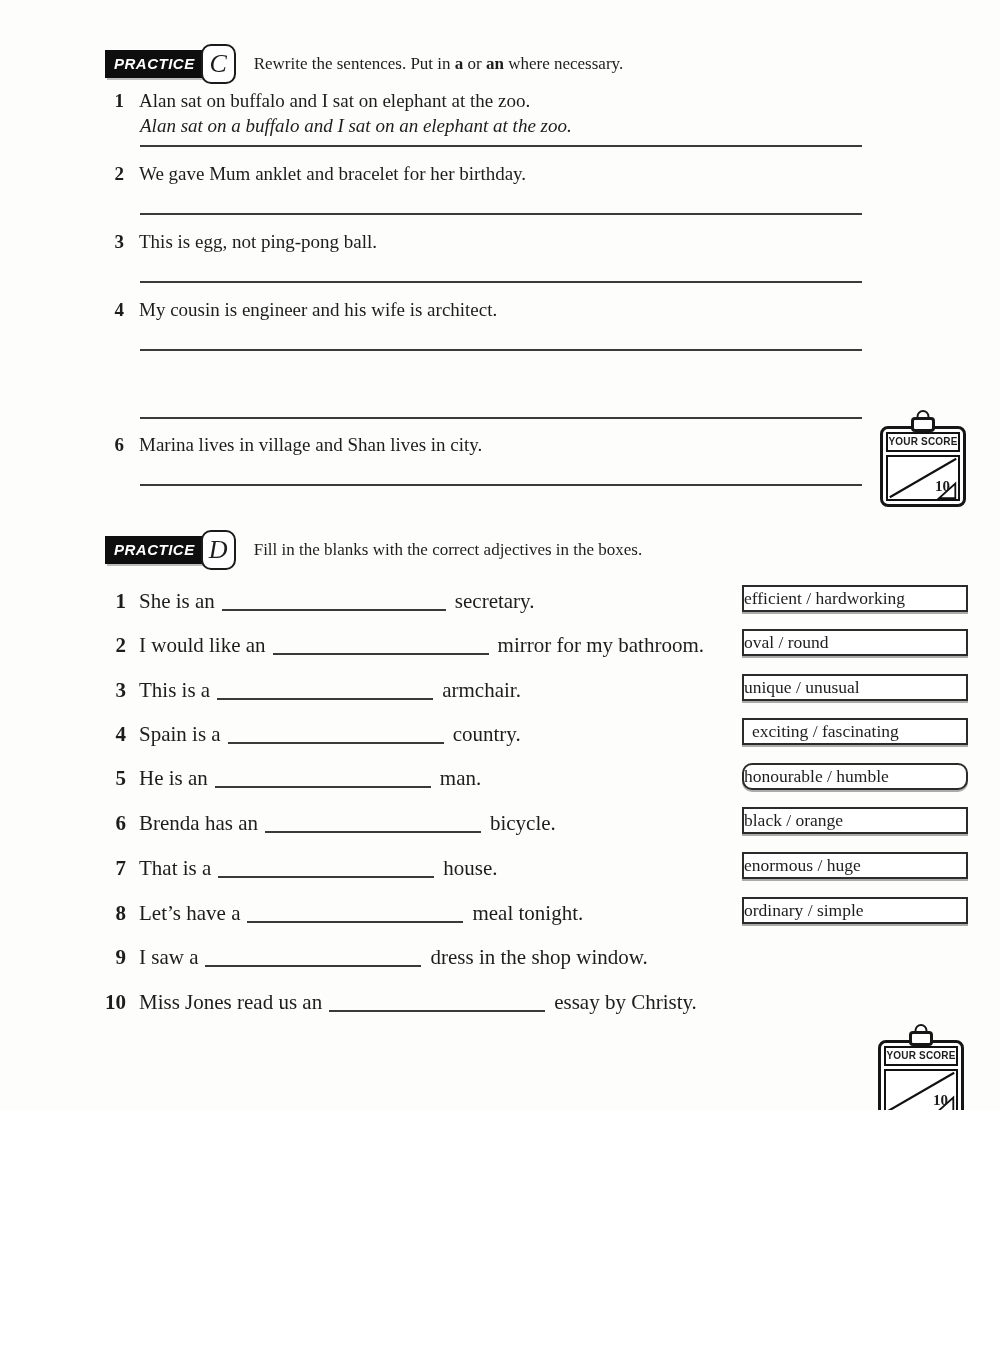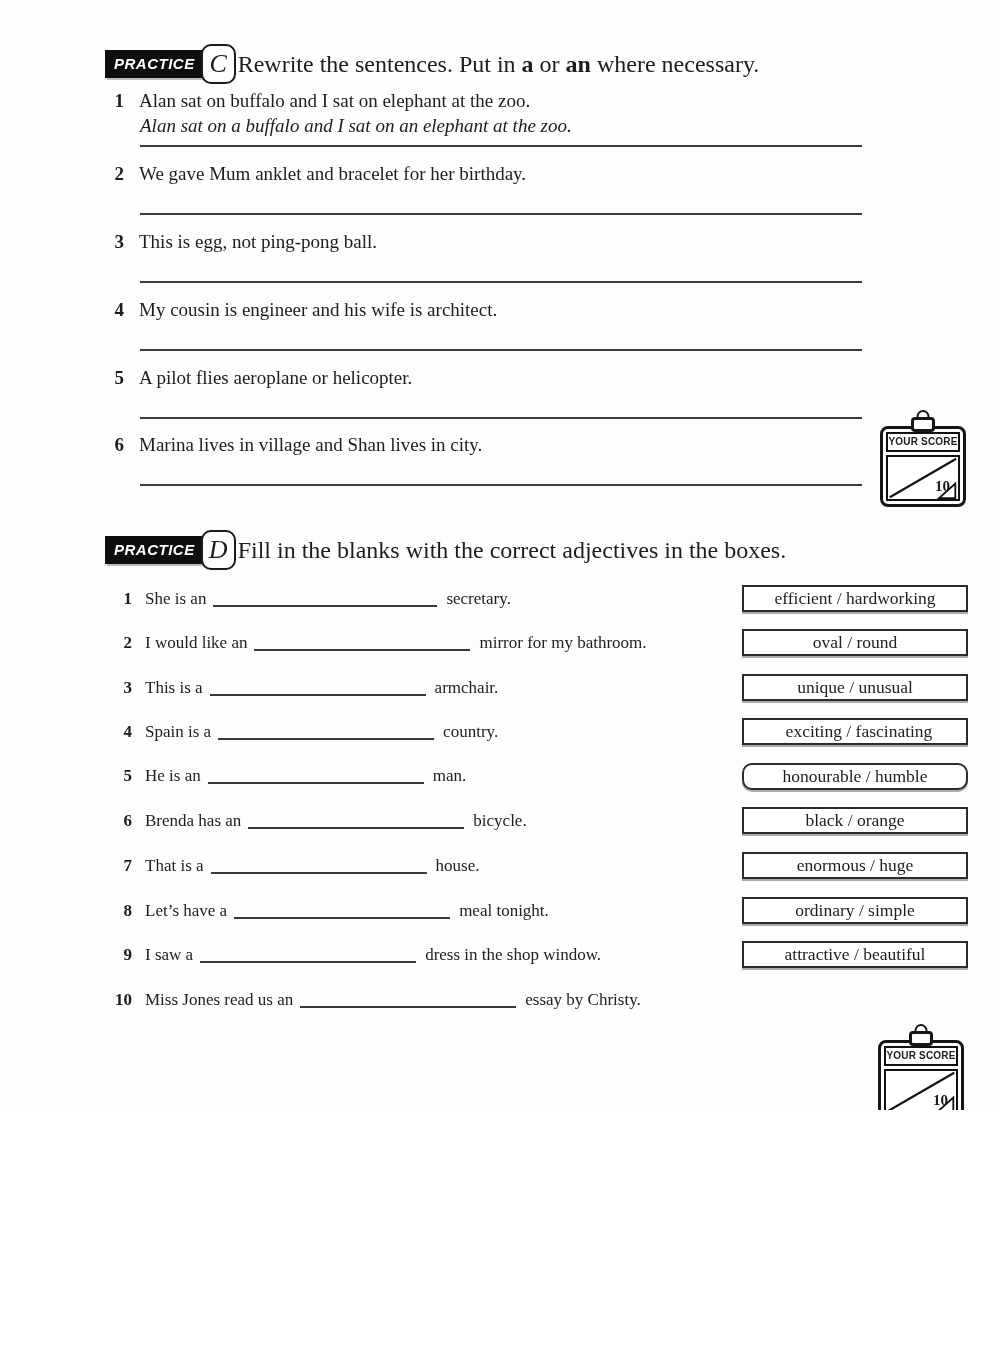--- a/index.html
+++ b/index.html
@@ -25,44 +25,44 @@
     padding: 5px 11px 6px 9px;
     box-shadow: 2px 2px 0 rgba(0,0,0,.25);
   }
   .letterbox {
     width: 35px; height: 40px;
     border: 2.5px solid #1b1b1b; border-radius: 10px;
     background: #fff; margin-left: -5px; z-index: 1;
     display: flex; align-items: center; justify-content: center;
     font-style: italic; font-size: 26px; font-weight: 500;
   }
-  .instr { margin-left: 2px; font-size: 24px; white-space: nowrap; }
+  .instr { margin-left: 18px; font-size: 17px; white-space: nowrap; }
   .instr b { font-weight: 700; }
 
   
   .c-item { position: absolute; left: 106px; font-size: 19px; white-space: nowrap; }
   .cnum { display: inline-block; width: 18px; text-align: right; font-weight: 700; margin-right: 15px; }
   .c-answer { position: absolute; left: 140px; font-style: italic; font-size: 19px; white-space: nowrap; }
   .c-line { position: absolute; left: 140px; width: 722px; height: 0; border-top: 2px solid #3b3b3b; }
 
   
-  .d-item { position: absolute; left: 104px; font-size: 17px; white-space: nowrap; }
+  .d-item { position: absolute; left: 98px; font-size: 21px; white-space: nowrap; }
   .dnum { display: inline-block; width: 28px; text-align: right; font-weight: 700; margin-right: 13px; }
   .blank {
     display: inline-block; width: 216px; height: 1em;
     border-bottom: 2px solid #3a3a3a;
     margin: 0 9px 0 7px; transform: translateY(3px);
   }
 
   
   .opt {
     position: absolute; left: 742px; width: 226px; height: 27px;
     background: #fff; border: 2px solid #2b2b2b;
     box-shadow: 0 2px 0 rgba(70,70,70,.45);
-    display: flex; align-items: center; justify-content: center;
+    display: flex; align-items: center; 
     font-size: 17.5px; white-space: nowrap;
   }
 
   
   .score { position: absolute; width: 86px; background: #fff; border: 3px solid #161616; border-radius: 8px; padding: 3px; z-index: 2; }
   .clip { position: absolute; top: -12px; left: 50%; transform: translateX(-50%); width: 24px; height: 15px; z-index: 3; }
   .clip::before {
     content: ""; position: absolute; top: -7px; left: 50%; transform: translateX(-50%);
     width: 9px; height: 9px; border: 2.5px solid #161616; border-radius: 50%; background: #fff;
   }
@@ -108,23 +108,20 @@
   <div class="c-item" style="top:231px;">
     <span class="cnum">3</span><span>This is egg, not ping-pong ball.</span>
   </div>
   <div class="c-line" style="top:281px;"></div>
 
   <div class="c-item" style="top:299px;">
     <span class="cnum">4</span><span>My cousin is engineer and his wife is architect.</span>
   </div>
   <div class="c-line" style="top:349px;"></div>
 
-  <div class="c-item" style="top:367px;">
-    <span class="cnum">5</span><span>A pilot flies aeroplane or helicopter.</span>
-  </div>
   <div class="c-line" style="top:417px;"></div>
 
   <div class="c-item" style="top:434px;">
     <span class="cnum">6</span><span>Marina lives in village and Shan lives in city.</span>
   </div>
   <div class="c-line" style="top:484px;"></div>
 
   <div class="score" style="left:880px; top:426px;">
     <div class="clip"></div>
     <div class="score-title">YOUR SCORE</div>
@@ -191,23 +188,20 @@
     </div>
   <div class="opt" style="top:807px;">
       <span>black / orange</span>
     </div>
   <div class="opt" style="top:852px;">
       <span>enormous / huge</span>
     </div>
   <div class="opt" style="top:897px;">
       <span>ordinary / simple</span>
     </div>
-  <div class="opt" style="top:941px;">
-      <span>attractive / beautiful</span>
-    </div>
 
   <div class="score" style="left:878px; top:1040px;">
     <div class="clip"></div>
     <div class="score-title">YOUR SCORE</div>
     <div class="score-body">
       <svg viewBox="0 0 78 46" preserveAspectRatio="none">
         <line x1="2" y1="44" x2="76" y2="2" stroke="#111" stroke-width="2.4"></line>
         <polygon points="57,45 75,45 75,29" fill="#ffffff" stroke="#111" stroke-width="2"></polygon>
       </svg>
       <span class="score-val">10</span>

